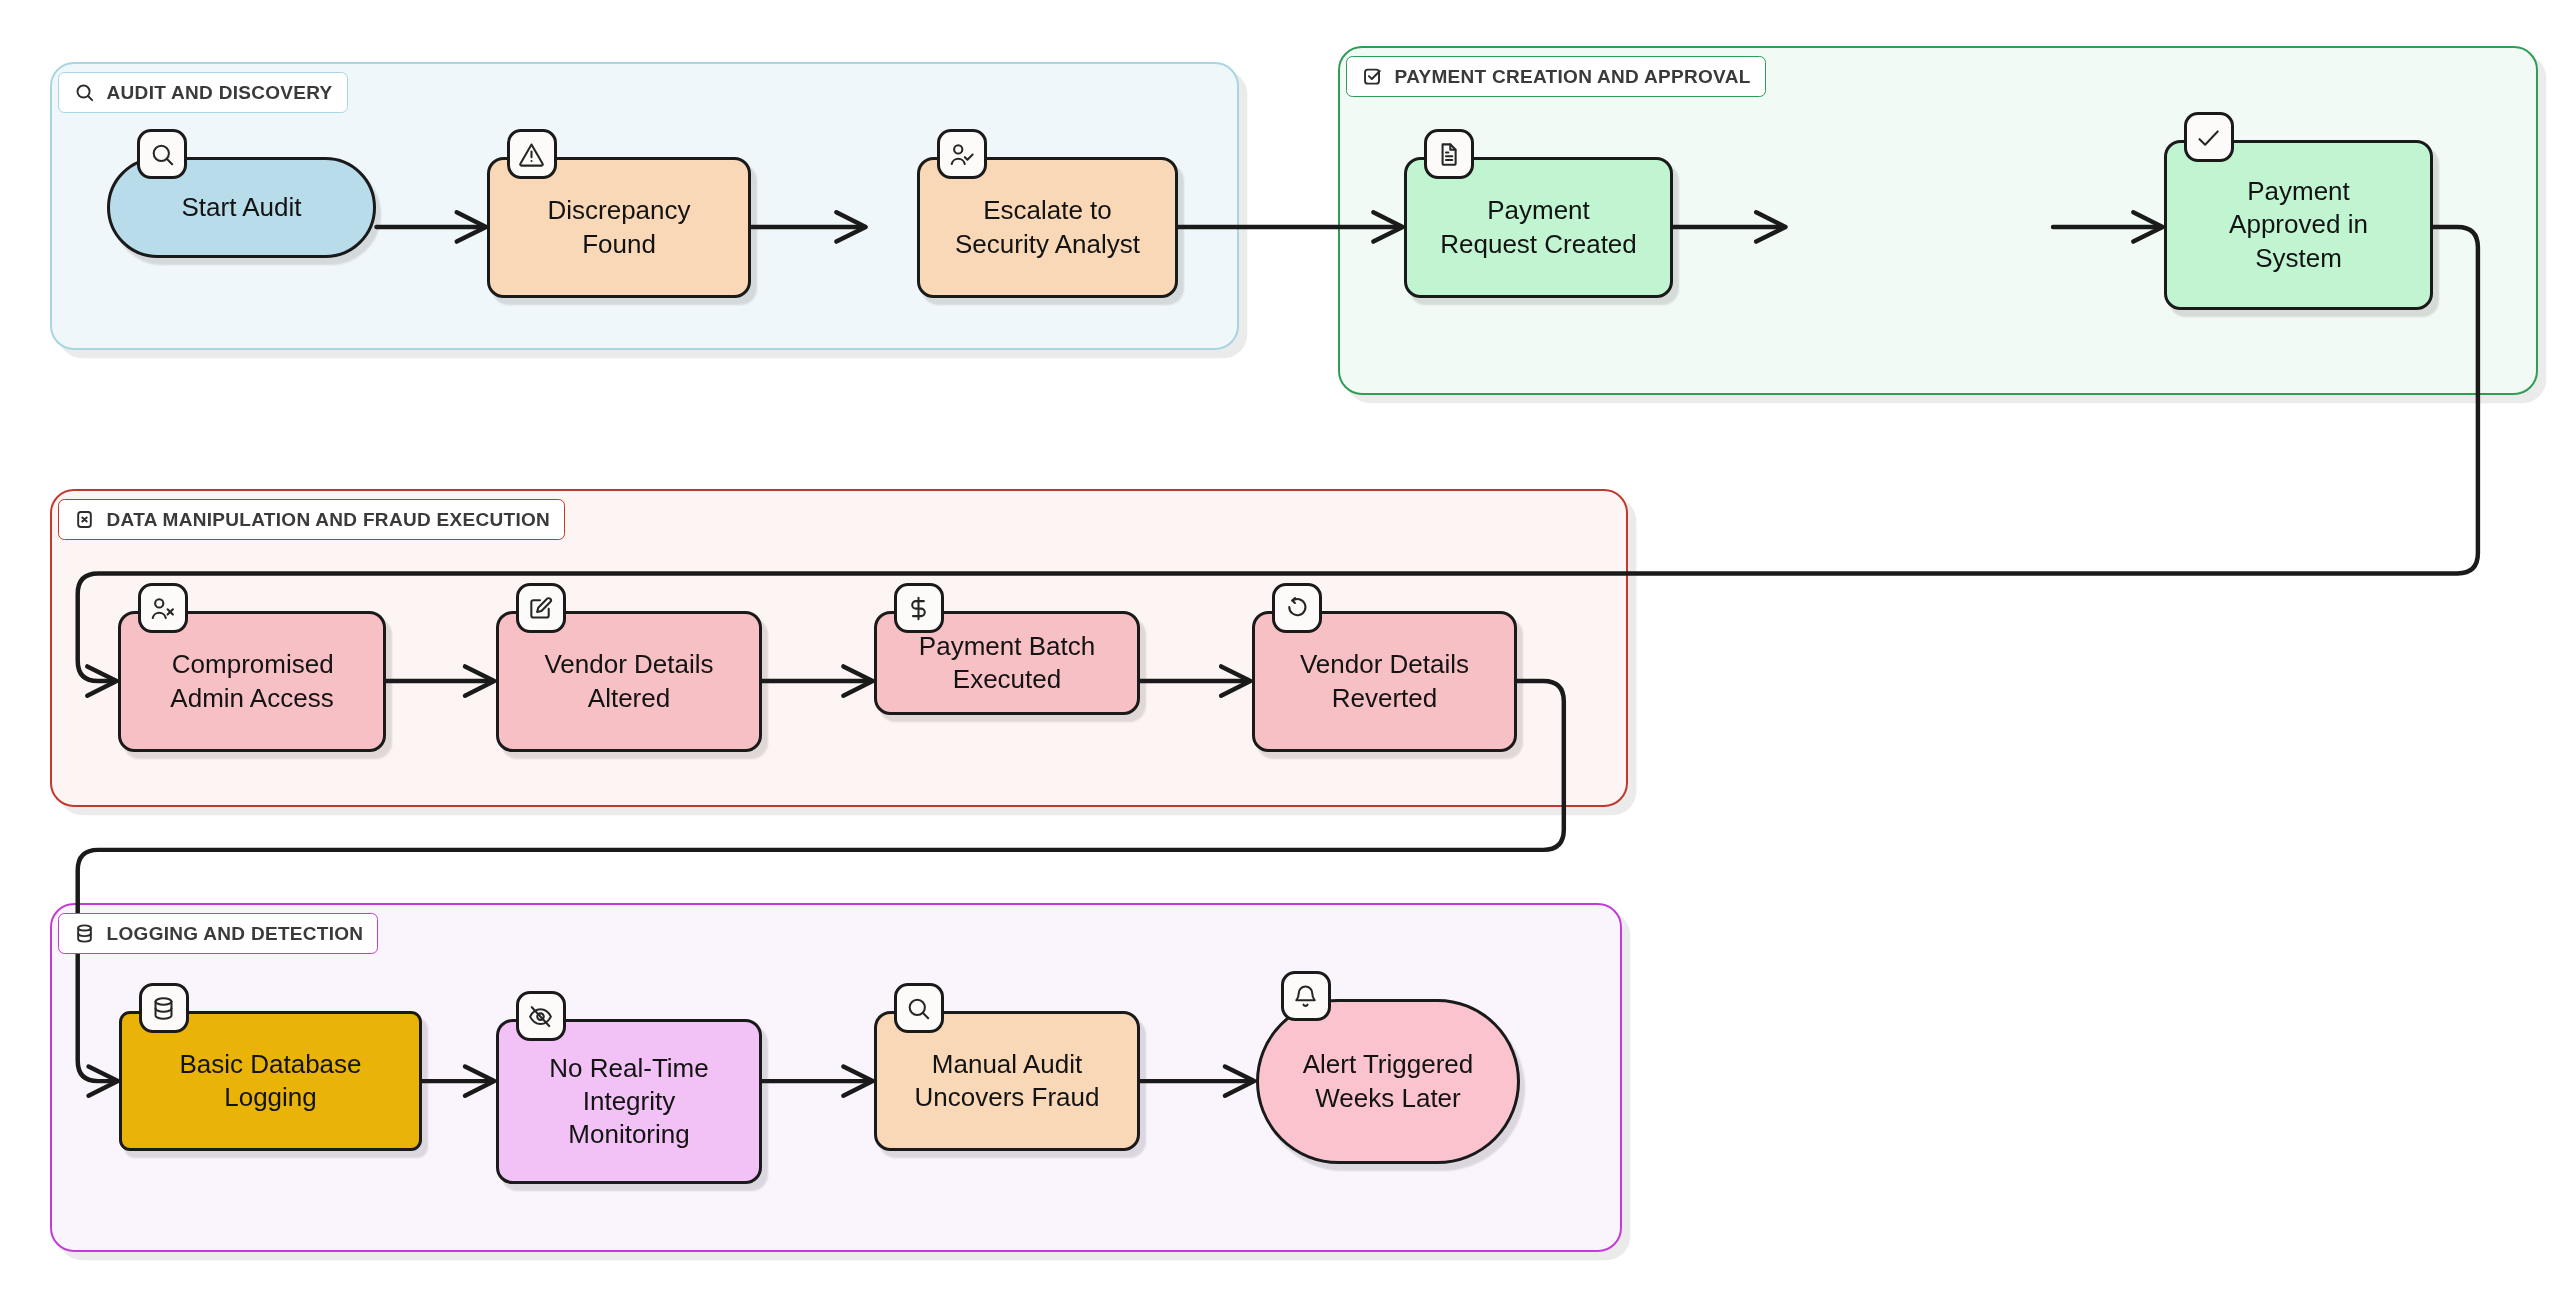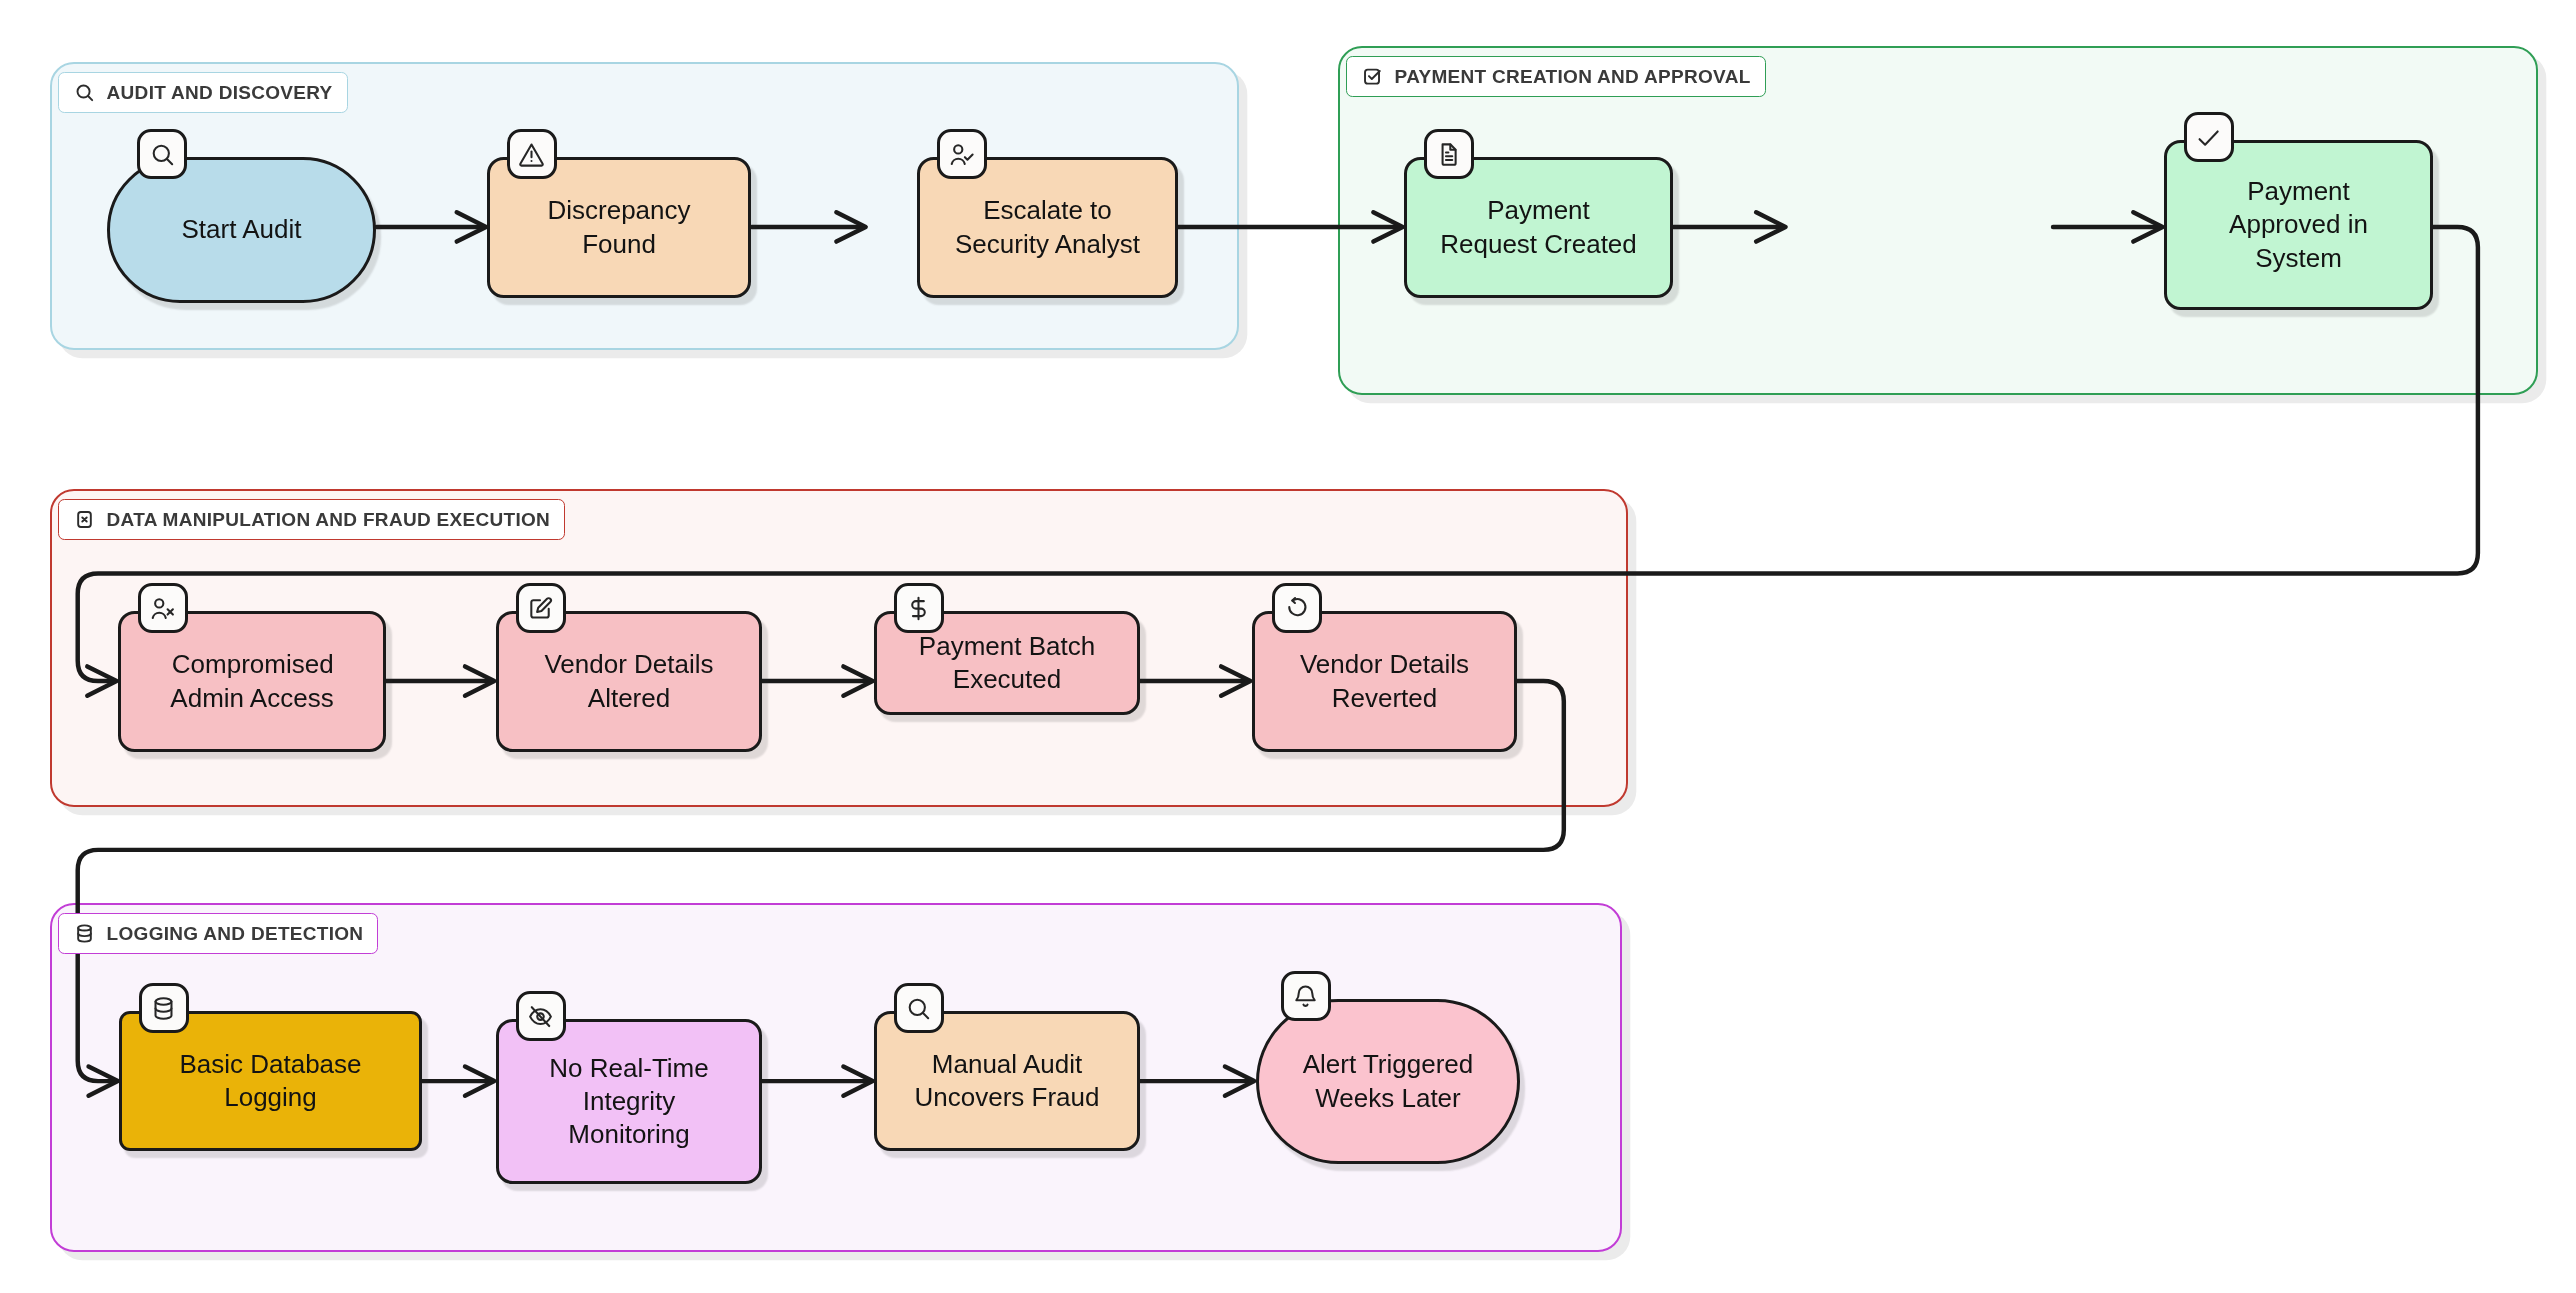--- a/index.html
+++ b/index.html
@@ -129,21 +129,21 @@
       <path d="M730 1674 L776 1697 L730 1720"></path>
 
       <path d="M1195 1697 H1360"></path>
       <path d="M1324 1674 L1370 1697 L1324 1720"></path>
 
       <path d="M1789 1697 H1959"></path>
       <path d="M1923 1674 L1969 1697 L1923 1720"></path>
     </g>
   </svg>
 
-  <div class="node node--stadium" style="left: 107px; top: 157px; width: 269px; height: 146px; background-color: rgb(184, 220, 234);">
+  <div class="node node--stadium" style="left: 107px; top: 157px; width: 269px; height: 101px; background-color: rgb(184, 220, 234);">
     <span class="chip" style="left:27px">
       <svg class="ic" width="29" height="29" viewBox="0 0 24 24">
           <circle cx="11" cy="11" r="6.3"></circle>
           <path d="M15.7 15.7 20 20"></path>
         </svg>
     </span>
     <span class="node-label">Start Audit</span>
   </div>
 
   <div class="node" style="left: 487px; top: 157px; width: 264px; height: 141px; background-color: rgb(248, 216, 182);">

